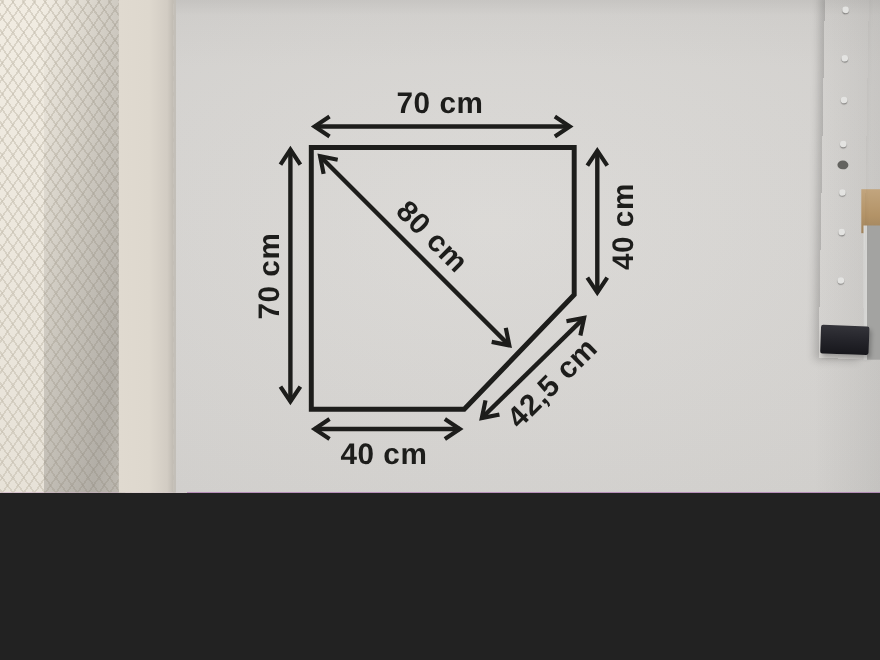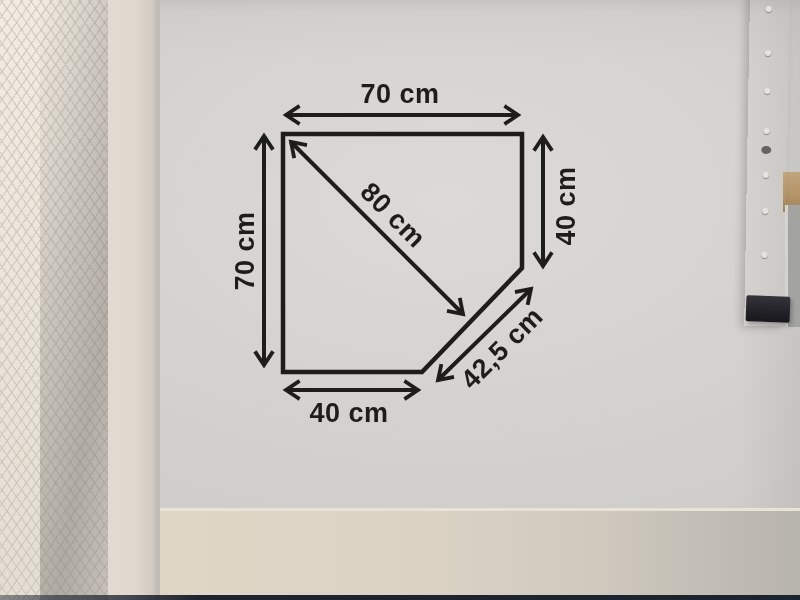--- a/index.html
+++ b/index.html
@@ -1,17 +1,17 @@
 <!DOCTYPE html>
 <html><head>
 <meta charset="utf-8">
 <style>
   html,body{margin:0;padding:0;background:#222;}
   .scene{
-    position:relative;width:800px;height:600px;overflow:hidden;
+    position:relative;width:800px;height:448px;overflow:hidden;
     background:#d946ef;
     font-family:"Liberation Sans",sans-serif;
   }
   
   .wall{
     position:absolute;left:0;top:0;width:170px;height:600px;
     background-color:#ece7de;
     background-image:
       repeating-linear-gradient(55deg, rgba(198,191,176,.55) 0 1.5px, transparent 1.5px 8px),
       repeating-linear-gradient(-55deg, rgba(198,191,176,.55) 0 1.5px, transparent 1.5px 8px),

